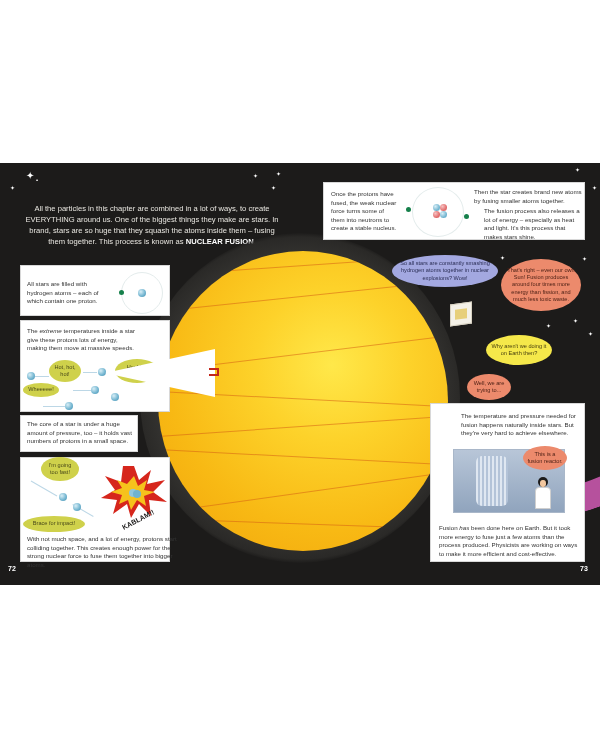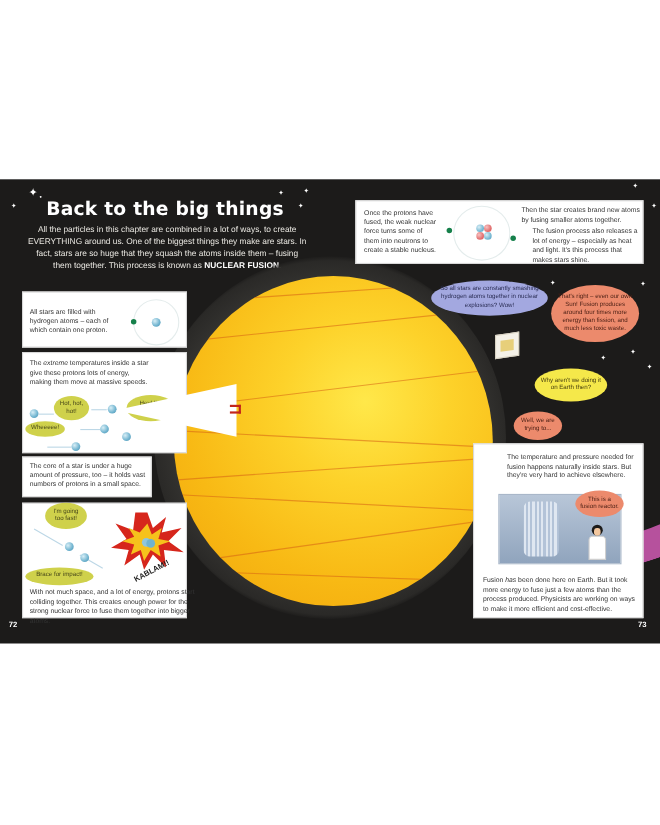--- a/index.html
+++ b/index.html
@@ -79,23 +79,22 @@
   <span class="star sm" style="left:276px;top:8px;">✦</span>
   <span class="star sm" style="left:271px;top:22px;">✦</span>
   <span class="star sm" style="left:575px;top:4px;">✦</span>
   <span class="star sm" style="left:592px;top:22px;">✦</span>
   <span class="star sm" style="left:500px;top:92px;">✦</span>
   <span class="star sm" style="left:582px;top:93px;">✦</span>
   <span class="star sm" style="left:573px;top:155px;">✦</span>
   <span class="star sm" style="left:546px;top:160px;">✦</span>
   <span class="star sm" style="left:588px;top:168px;">✦</span>
 
-  <div class="title">Back to the big things</div>
   <div class="intro">
-    <span>All the particles in this chapter are combined in a lot of ways, to create EVERYTHING around us. One of the biggest things they make are stars. In fact, stars are so huge that they squash the atoms inside them – fusing them together. This process is known as</span>
+    <span>All the particles in this chapter are combined in a lot of ways, to create EVERYTHING around us. One of the biggest things they make are stars. In brand, stars are so huge that they squash the atoms inside them – fusing them together. This process is known as</span>
     <b>NUCLEAR FUSION</b><span>.</span>
   </div>
 
   <div class="sun-halo"></div>
   <div class="sun">
     <div class="sun-line" style="left:0;top:60px;width:300px;transform:rotate(-6deg);"></div>
     <div class="sun-line" style="left:0;top:120px;width:300px;transform:rotate(-7deg);"></div>
     <div class="sun-line" style="left:0;top:140px;width:300px;transform:rotate(3deg);"></div>
     <div class="sun-line" style="left:0;top:185px;width:300px;transform:rotate(-4deg);"></div>
     <div class="sun-line" style="left:0;top:198px;width:300px;transform:rotate(3deg);"></div>

